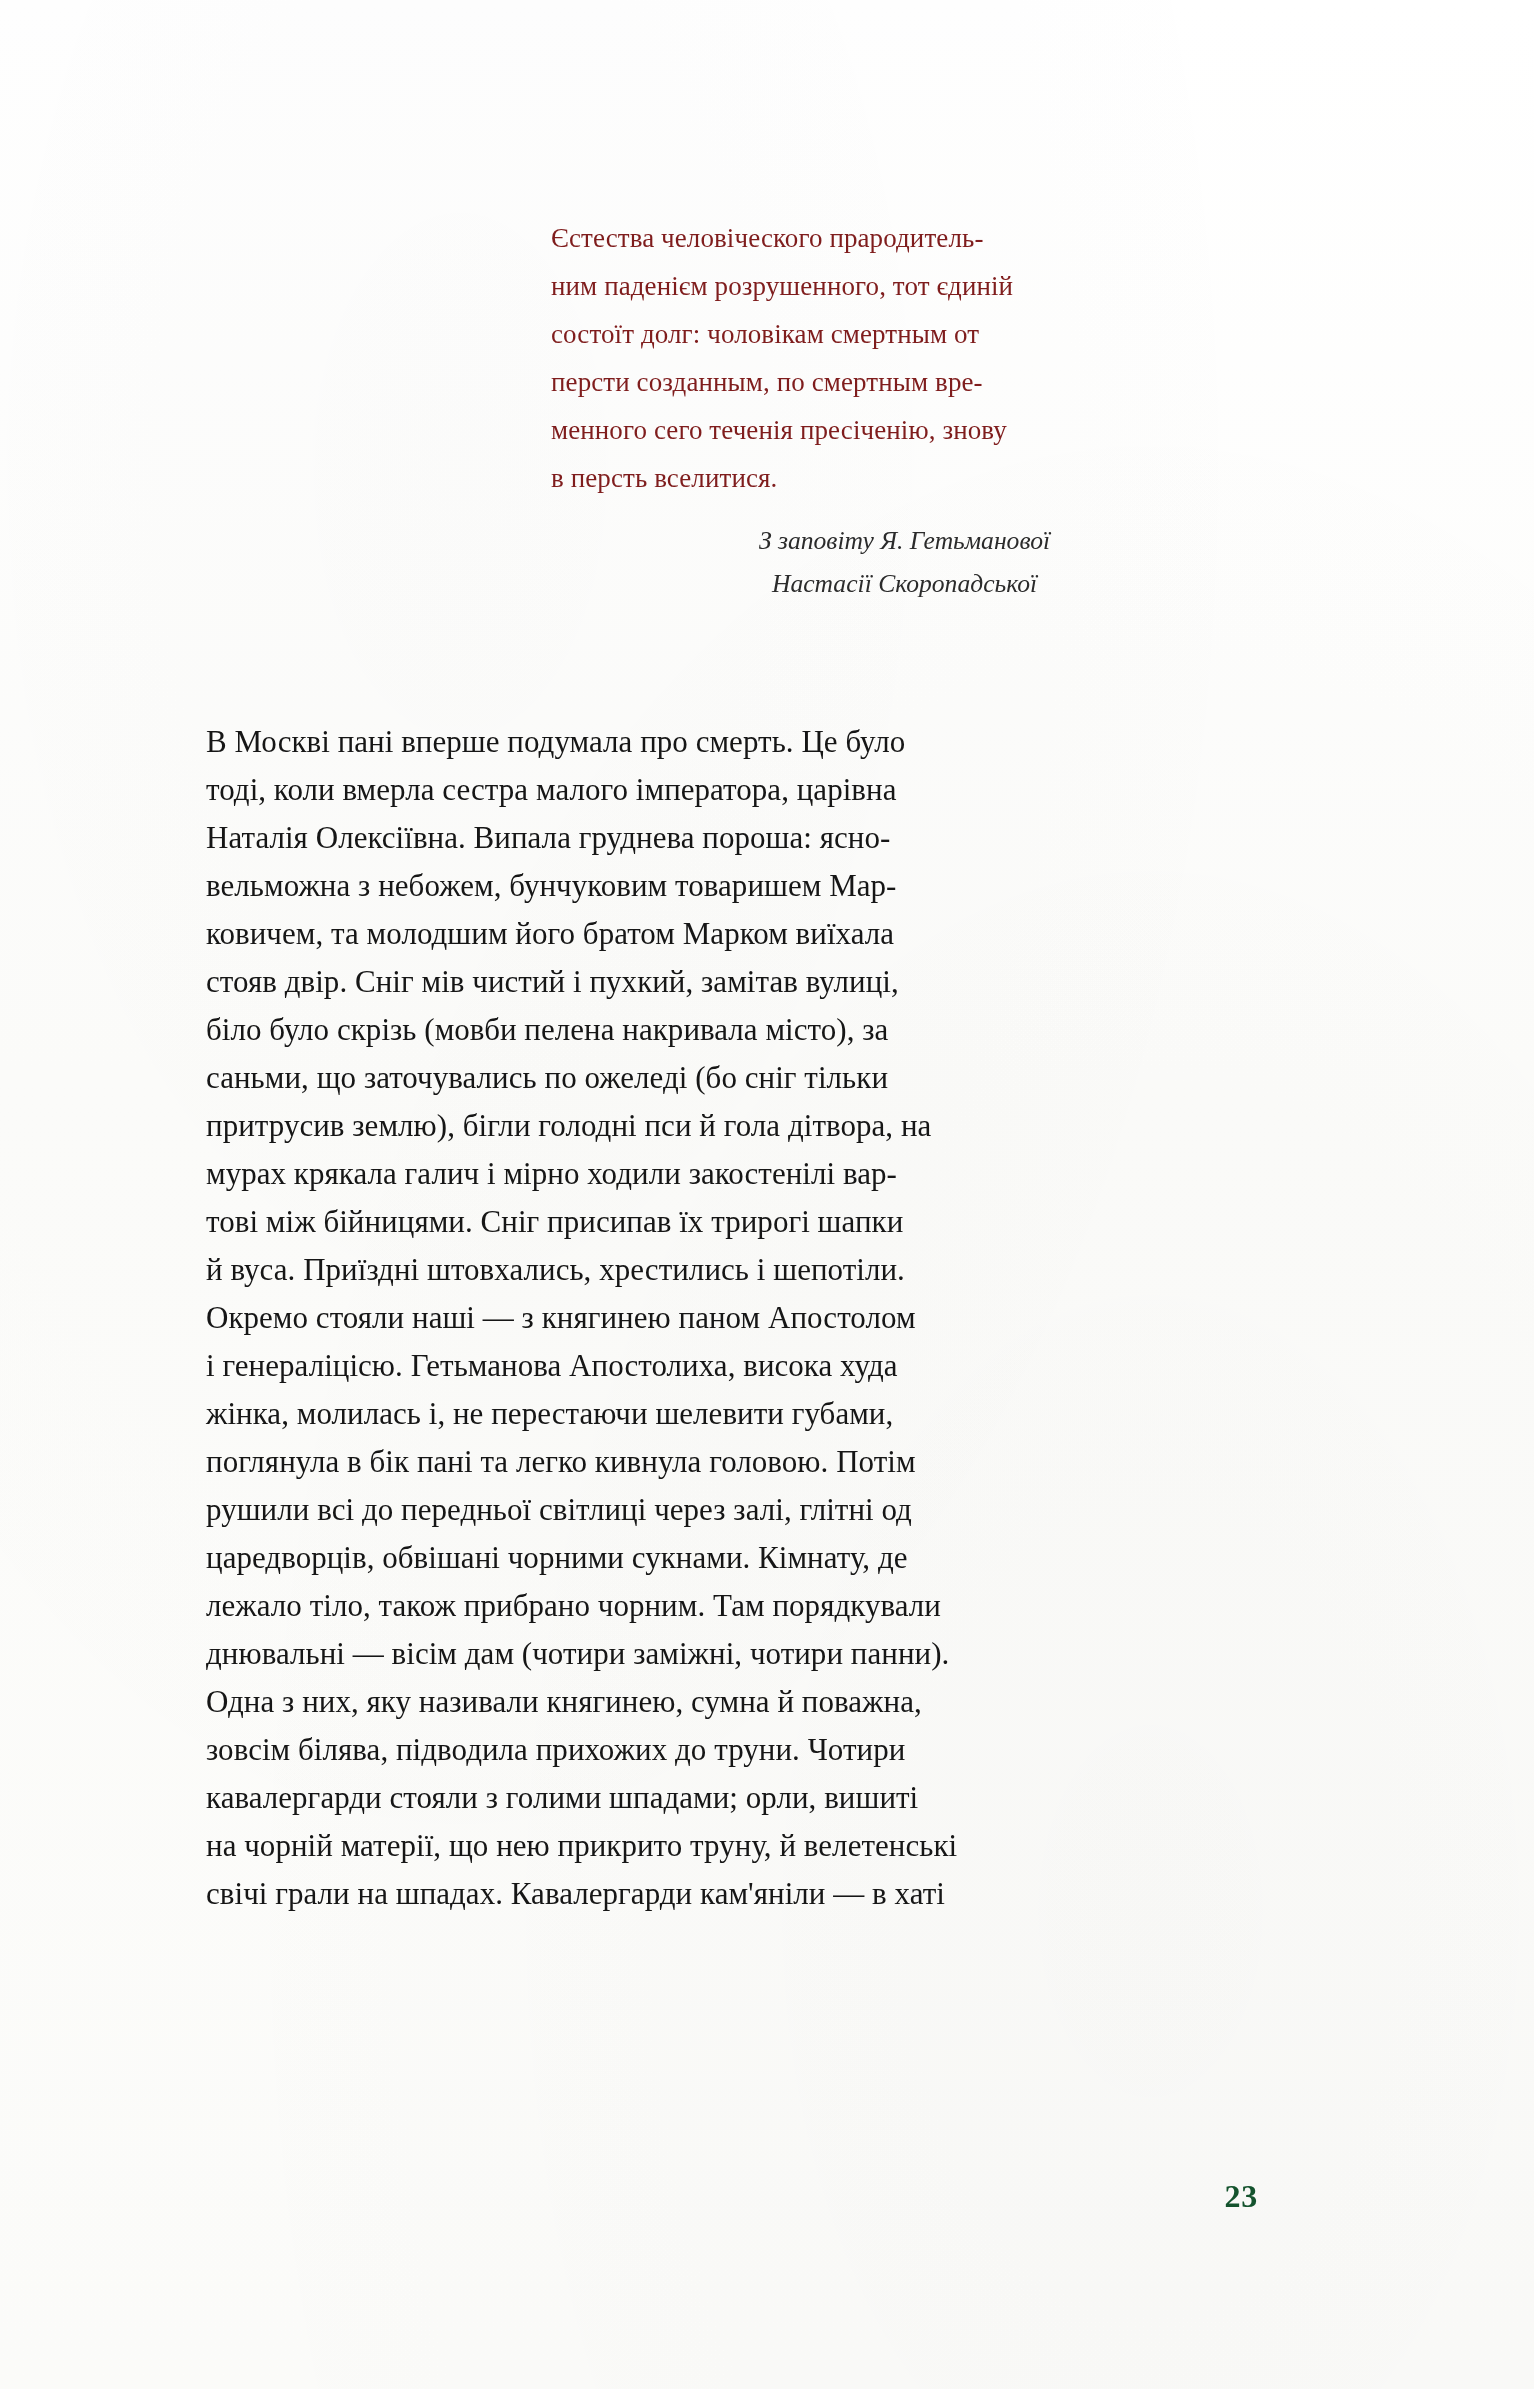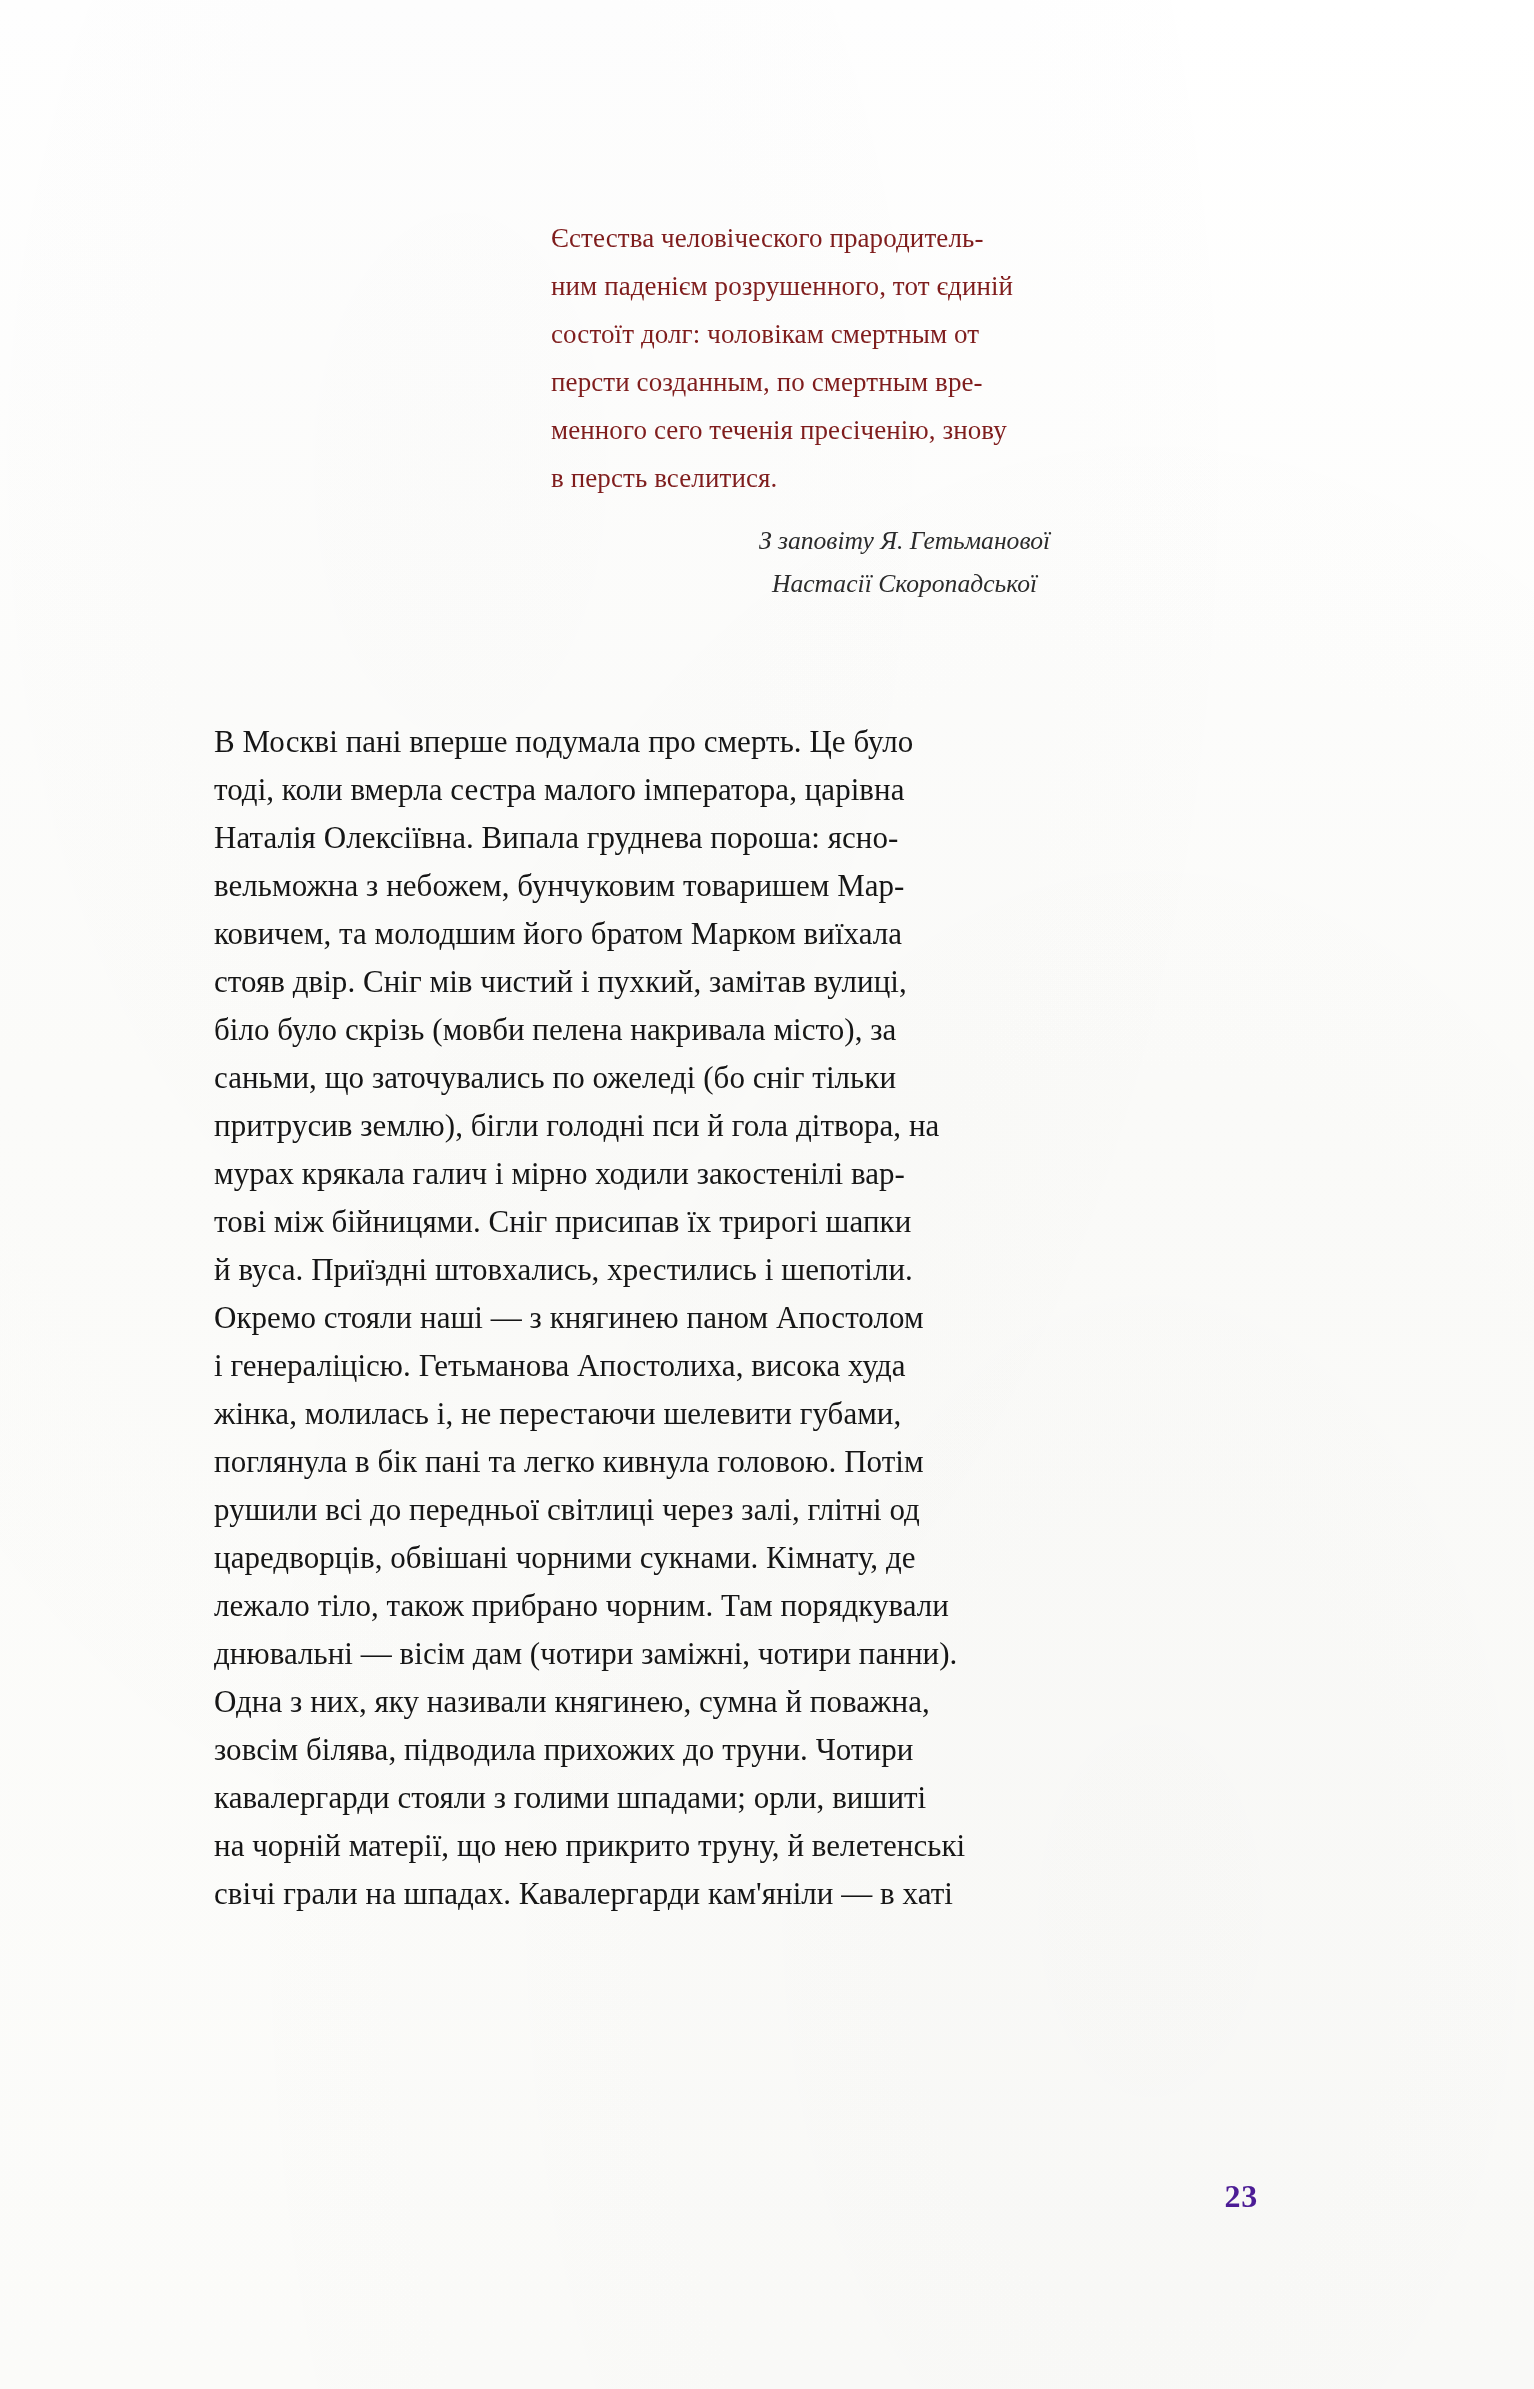--- a/index.html
+++ b/index.html
@@ -72,35 +72,34 @@
     left: 0;
     top: 718px;
     width: 1052px;
   }
   .body-line {
     font-size: 31px;
     line-height: 48px;
     color: #161616;
     white-space: pre;
     letter-spacing: 0.04px;
-    margin-left: 8px;
   }
 
   
   .folio {
     position: absolute;
     left: 0;
     top: 2178px;
     width: 1052px;
     text-align: right;
   }
   .folio-number {
     font-size: 32px;
     font-weight: bold;
-    color: #4c1d95;
+    color: #14532d;
     letter-spacing: 0.8px;
   }
 </style>
 </head>
 <body>
 
 <div class="page">
   <div class="content">
 
     <div class="epigraph">

